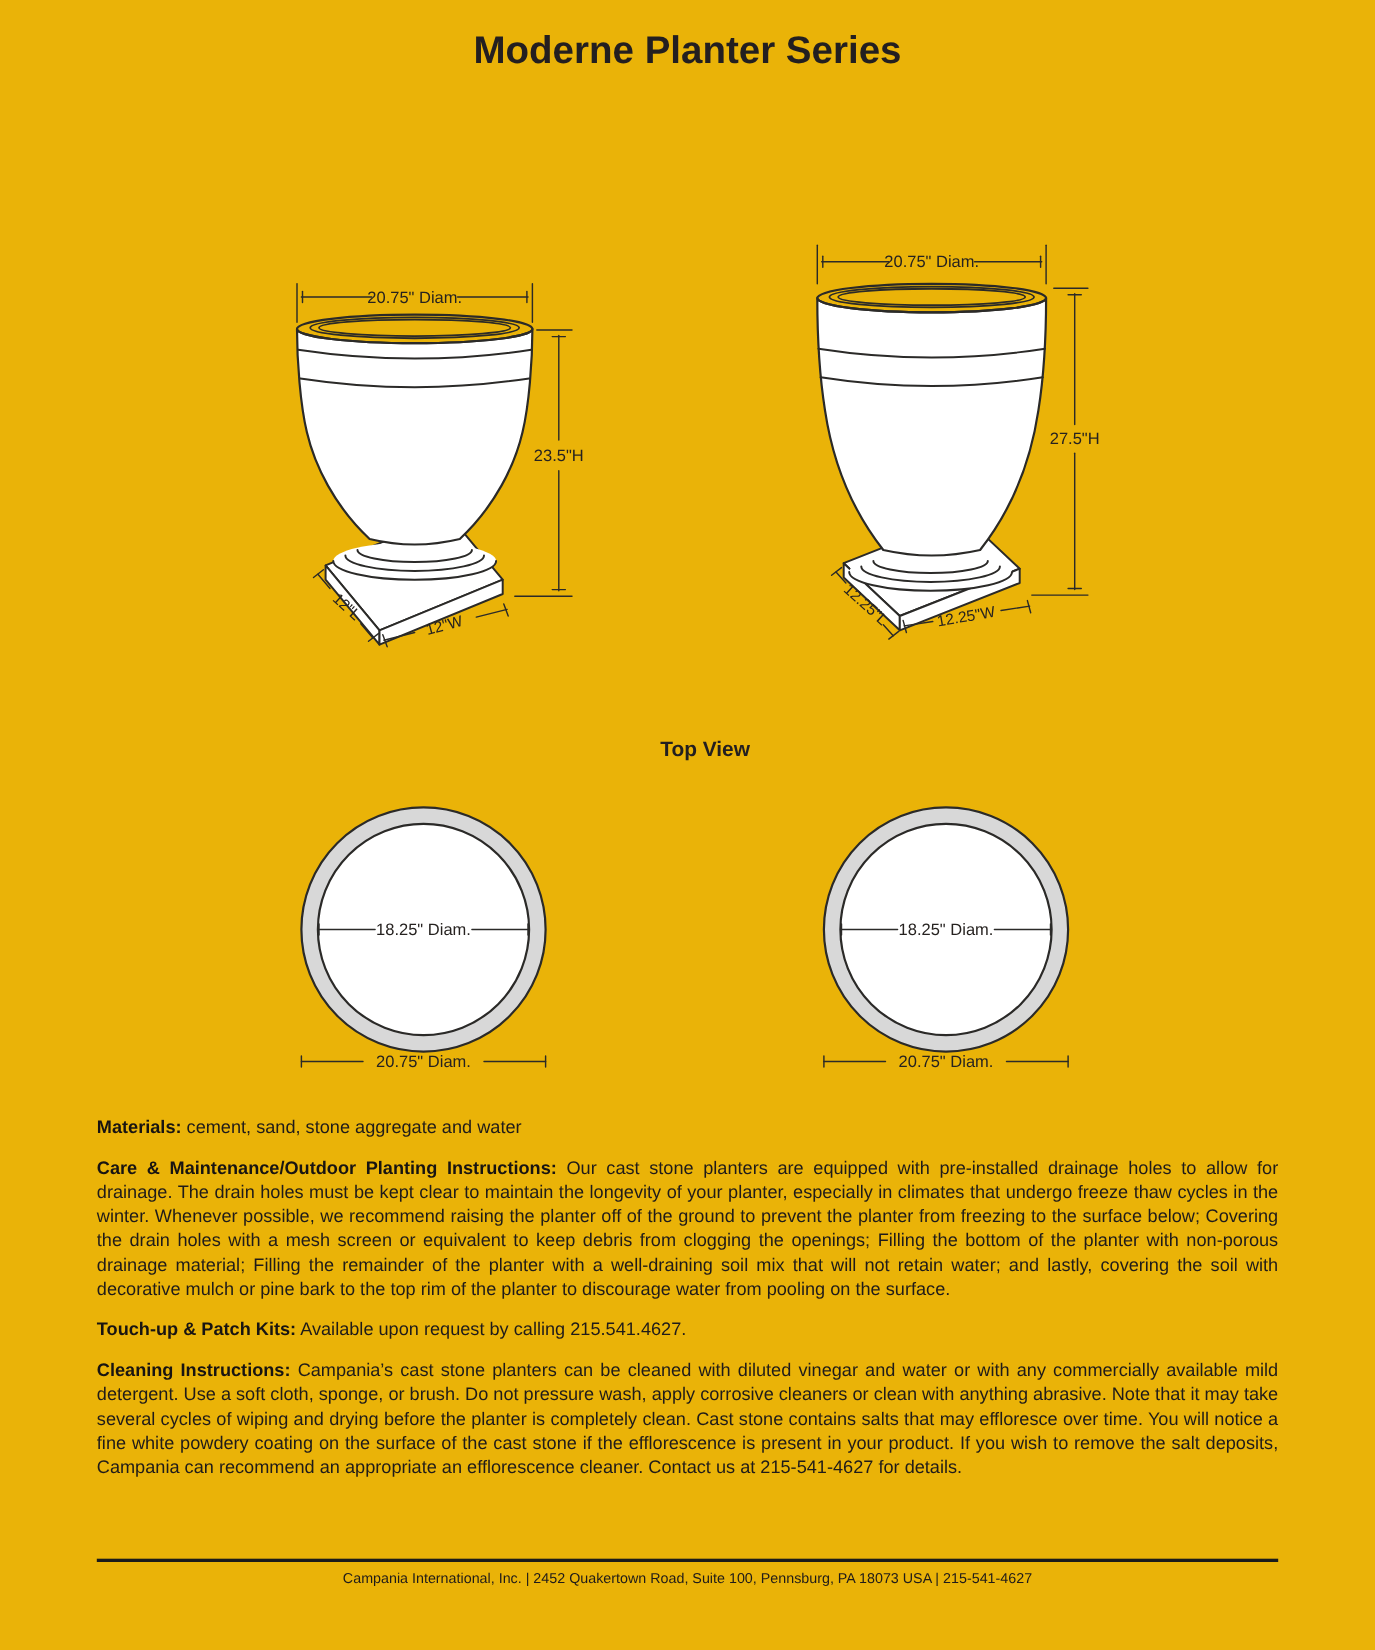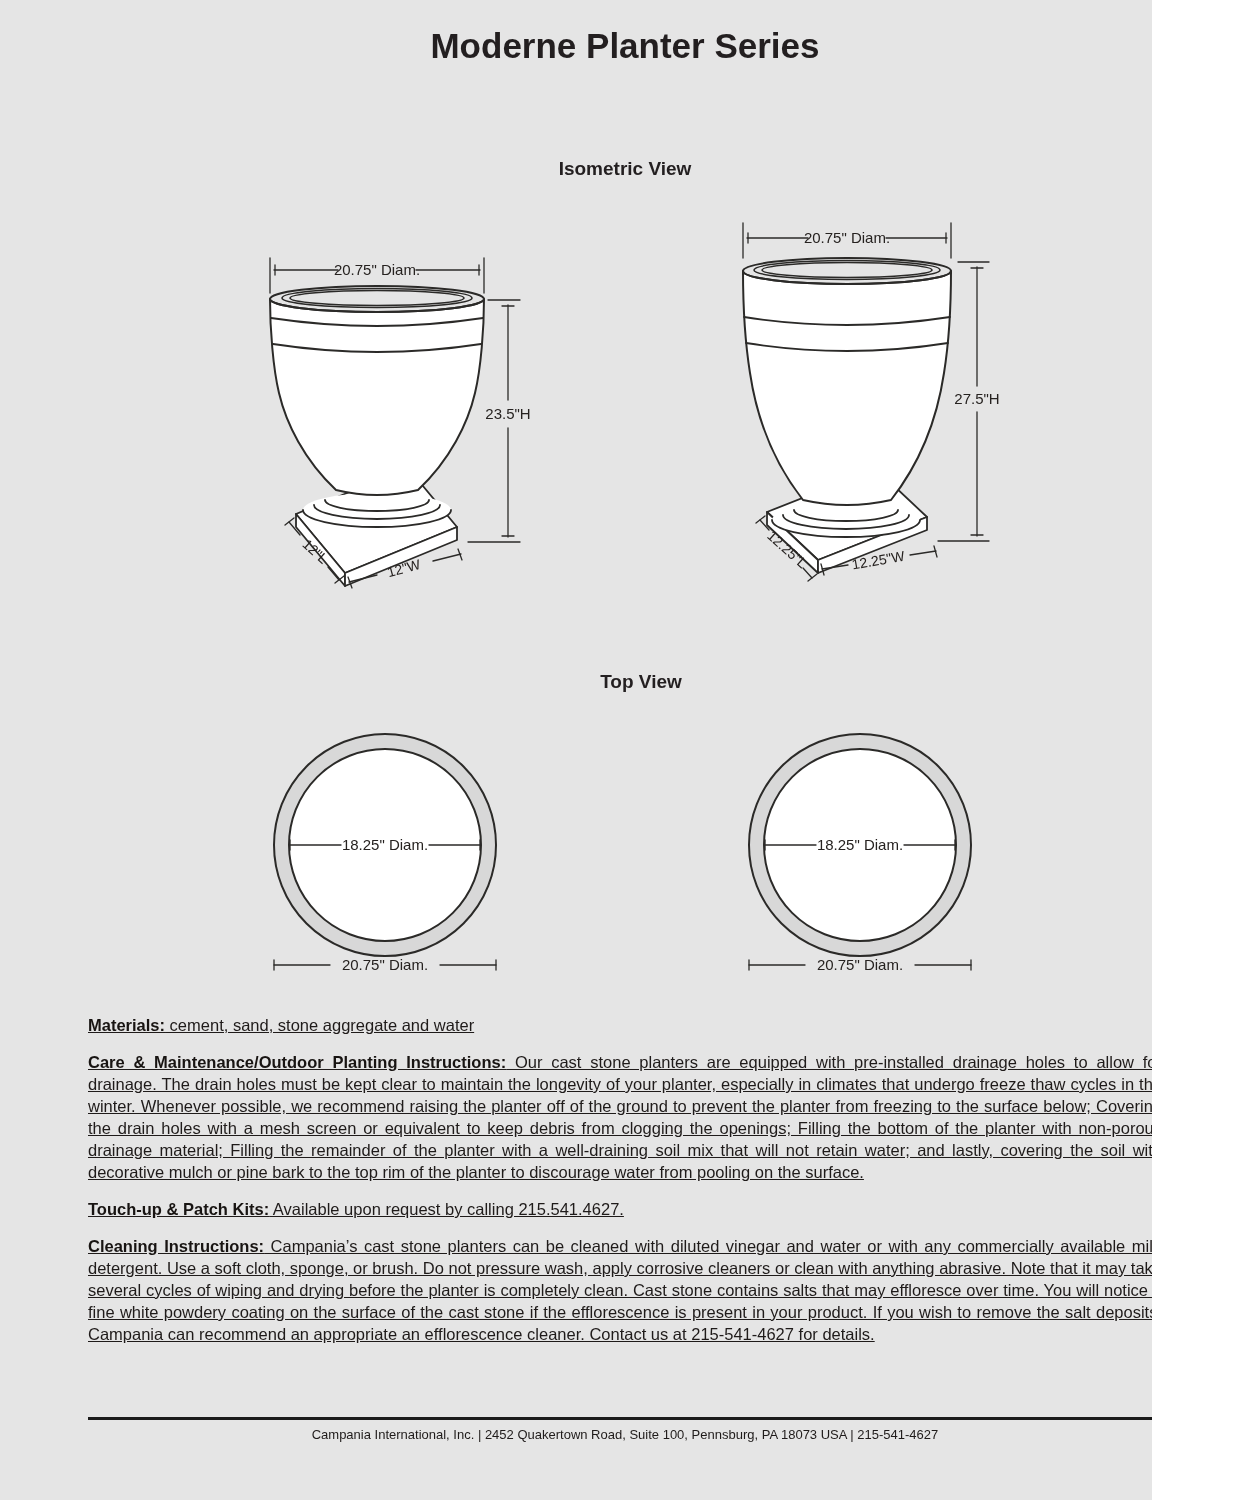--- a/index.html
+++ b/index.html
@@ -1,19 +1,19 @@
 <!DOCTYPE html>
 <html><head>
 <meta charset="utf-8">
 <style>
   html,body{margin:0;padding:0;background:#ffffff;}
   .page{
     position:relative;
-    width:1152px;height:1500px;
-    background:#e5e5e5;
+    width:1250px;height:1500px;
+    background:#eab308;
     font-family:"Liberation Sans",sans-serif;
     color:#1c1c1c;
     overflow:hidden;
   }
   .page-title{
     position:absolute;top:26px;left:0;width:1250px;
     text-align:center;
     font-size:35px;font-weight:bold;letter-spacing:0px;
     color:#231f20;
     margin:0;
@@ -36,41 +36,40 @@
     fill:#262220;
   }
   .dim-label{font-size:15px;}
   .dim-label-sm{font-size:14px;}
   .textblock{
     position:absolute;left:88px;top:1014px;width:1074px;
     font-size:16.5px;line-height:22px;
     text-align:justify;
     color:#1f1b1a;
   }
-  .textblock p{margin:0 0 15px 0;text-decoration:underline;}
+  .textblock p{margin:0 0 15px 0;}
   .textblock b{font-weight:bold;color:#181412;}
   .footer-rule{
     position:absolute;left:88px;top:1417px;width:1074px;height:0;
     border-top:3px solid #1b1b1b;
   }
   .footer{
     position:absolute;left:0;top:1424px;width:1250px;
     text-align:center;
     font-size:13px;line-height:22px;color:#1f1b1a;
   }
   .footer a{color:#2566ad;text-decoration:underline;cursor:pointer;}
 </style>
 </head>
 <body>
 
 <div class="page">
 
   <h1 class="page-title">Moderne Planter Series</h1>
 
-  <h2 class="section-heading heading-iso">Isometric View</h2>
 
   <svg class="drawing dwg-p1" width="286" height="352" viewBox="0 0 286 352" fill="none" stroke="#2b2a28" stroke-width="2" stroke-linecap="round" stroke-linejoin="round">
 
     <g>
       <polygon points="50,266 162,220 211,279 99,325" fill="#ffffff" stroke-width="1.8"></polygon>
       <polygon points="50,266 99,325 99,338 50,279" fill="#ffffff" stroke-width="1.8"></polygon>
       <polygon points="99,325 211,279 211,292 99,338" fill="#ffffff" stroke-width="1.8"></polygon>
     </g>
 
     <g>

